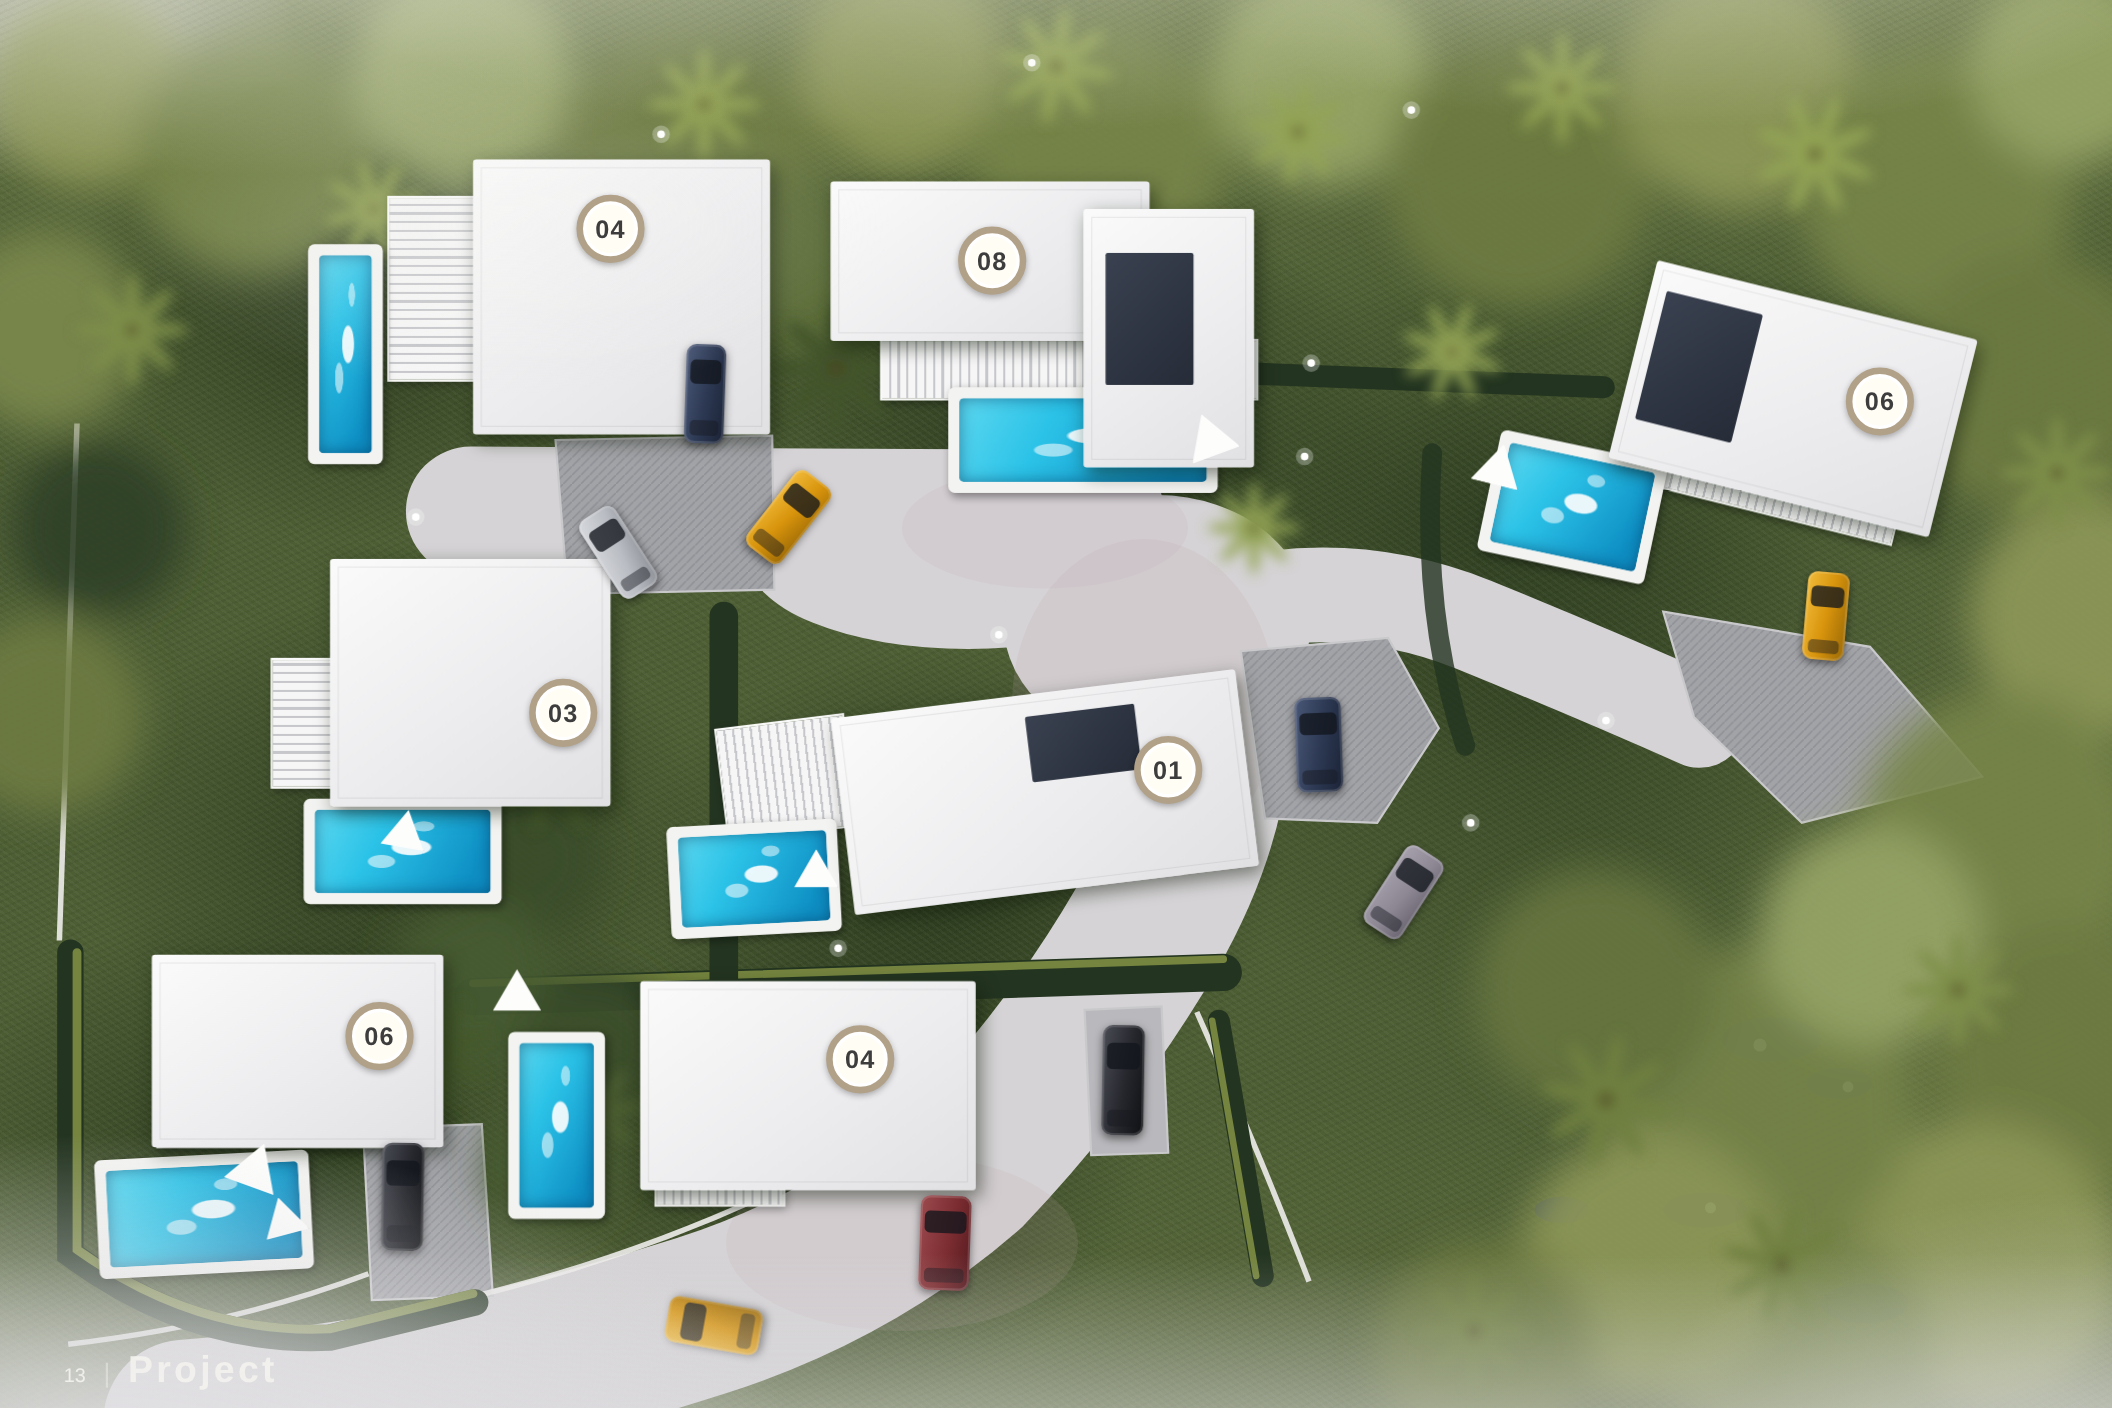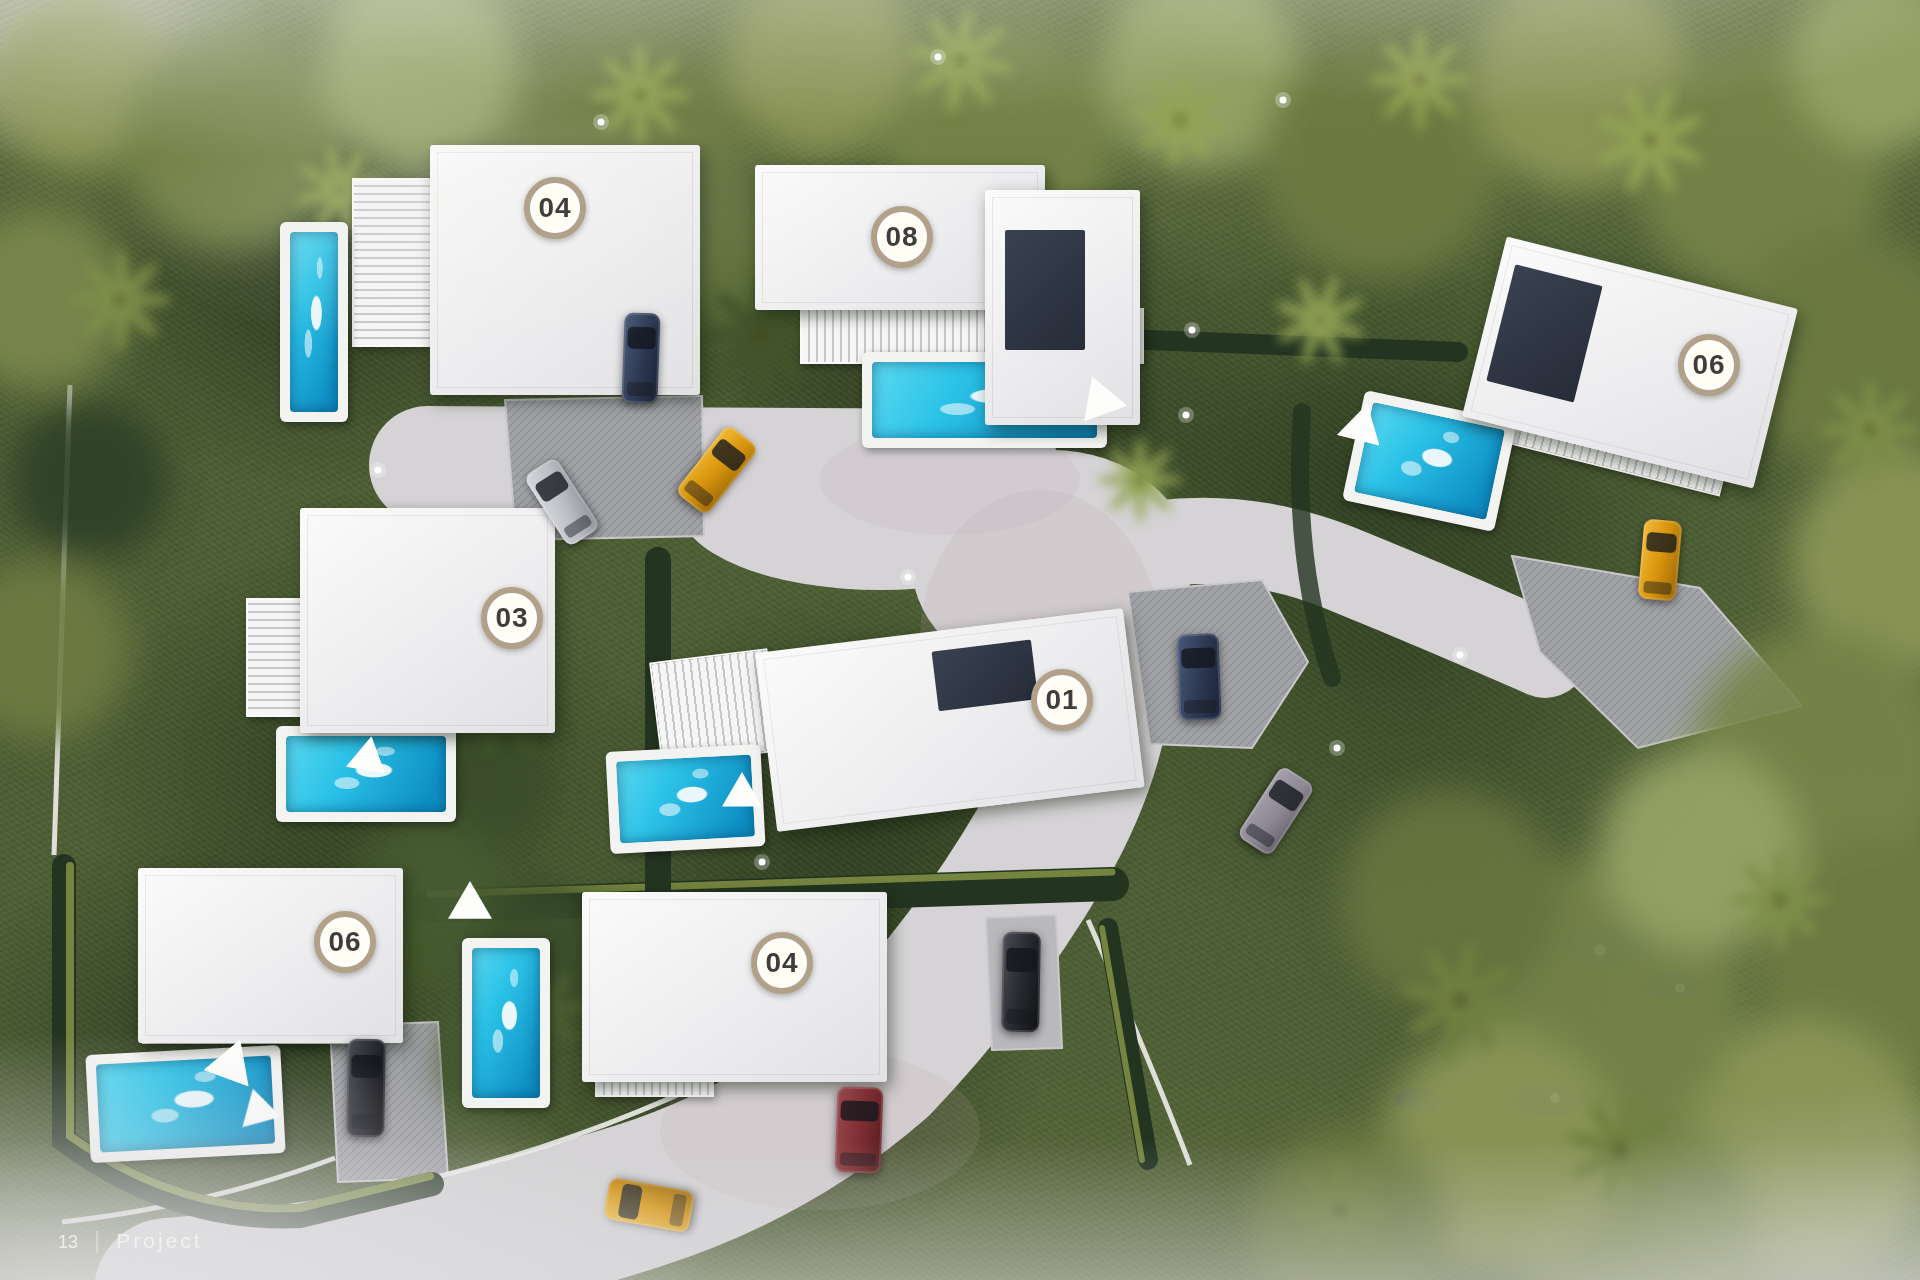--- a/index.html
+++ b/index.html
@@ -67,37 +67,37 @@
   .car-silver{background:linear-gradient(100deg,#d8dade,var(--car-silver) 55%,#8d9096)}
   .car-maroon{background:linear-gradient(100deg,#9b4a4e,var(--car-maroon) 55%,#551b20)}
   .car-charcoal{background:linear-gradient(100deg,#4a4c55,var(--car-charcoal) 55%,#101114)}
   .car-mauve{background:linear-gradient(100deg,#a7a2ae,var(--car-mauve) 55%,#6a6570)}
   
   .badge{position:absolute;z-index:50;width:50px;height:50px;border-radius:50%;
     background:var(--badge-fill);border:6px solid var(--badge-border);
     box-shadow:inset 0 0 0 3px #fff, 0 2px 6px rgba(0,0,0,.3);
     display:flex;align-items:center;justify-content:center;
     transform:translate(-50%,-50%);cursor:pointer}
-  .badge span{font-size:28px;font-weight:700;color:var(--badge-text);letter-spacing:1px}
+  .badge span{font-size:23px;font-weight:700;color:var(--badge-text);letter-spacing:1px}
   
   .fog{position:absolute;inset:0;z-index:40;pointer-events:none;
     background:
       radial-gradient(900px 430px at 5% 104%, rgba(226,225,228,.95), rgba(226,225,228,0) 70%),
       linear-gradient(0deg, rgba(220,219,222,.5), rgba(220,219,222,0) 11%),
       radial-gradient(800px 300px at 12% -4%, rgba(238,238,234,.6), rgba(238,238,234,0) 70%),
       radial-gradient(900px 280px at 45% -6%, rgba(238,238,234,.5), rgba(238,238,234,0) 72%),
       radial-gradient(700px 260px at 80% -5%, rgba(238,238,234,.45), rgba(238,238,234,0) 70%),
       radial-gradient(500px 220px at 24% 16%, rgba(240,240,236,.25), rgba(240,240,236,0) 70%),
       radial-gradient(560px 320px at 98% 102%, rgba(225,226,224,.5), rgba(225,226,224,0) 70%)}
   
   .footer{position:absolute;left:58px;top:1226px;z-index:55;display:flex;align-items:baseline;gap:16px;
     color:var(--footer-text)}
   .footer .num{font-size:18px;font-weight:400;opacity:.95}
   .footer .div{font-size:24px;font-weight:300;opacity:.45}
-  .footer .lbl{font-size:21px;font-weight:400;letter-spacing:3px;opacity:.95}
+  .footer .lbl{font-size:34px;font-weight:700;letter-spacing:3px;opacity:.95}
 </style>
 </head>
 <body>
 
 <div class="scene">
   <div class="terrain"></div>
 
   <svg class="overlay" width="1920" height="1280" viewBox="0 0 1920 1280">
     <defs>
       <filter id="blur18" x="-40%" y="-40%" width="180%" height="180%">
@@ -333,21 +333,21 @@
   <div class="car car-gold" style="left:649px;top:1205px;width:42px;height:86px;transform:translate(-50%,-50%) rotate(-80deg)"></div>
 
   <div class="fog"></div>
 
   <div class="badge" style="left:782px;top:963px">
       <span>04</span>
     </div>
   <div class="badge" style="left:1062px;top:700px">
       <span>01</span>
     </div>
-  <div class="badge" style="left:512px;top:618px">
+  <div class="badge" style="left:512px;top:648px">
       <span>03</span>
     </div>
   <div class="badge" style="left:555px;top:208px">
       <span>04</span>
     </div>
   <div class="badge" style="left:902px;top:237px">
       <span>08</span>
     </div>
   <div class="badge" style="left:1709px;top:365px">
       <span>06</span>

